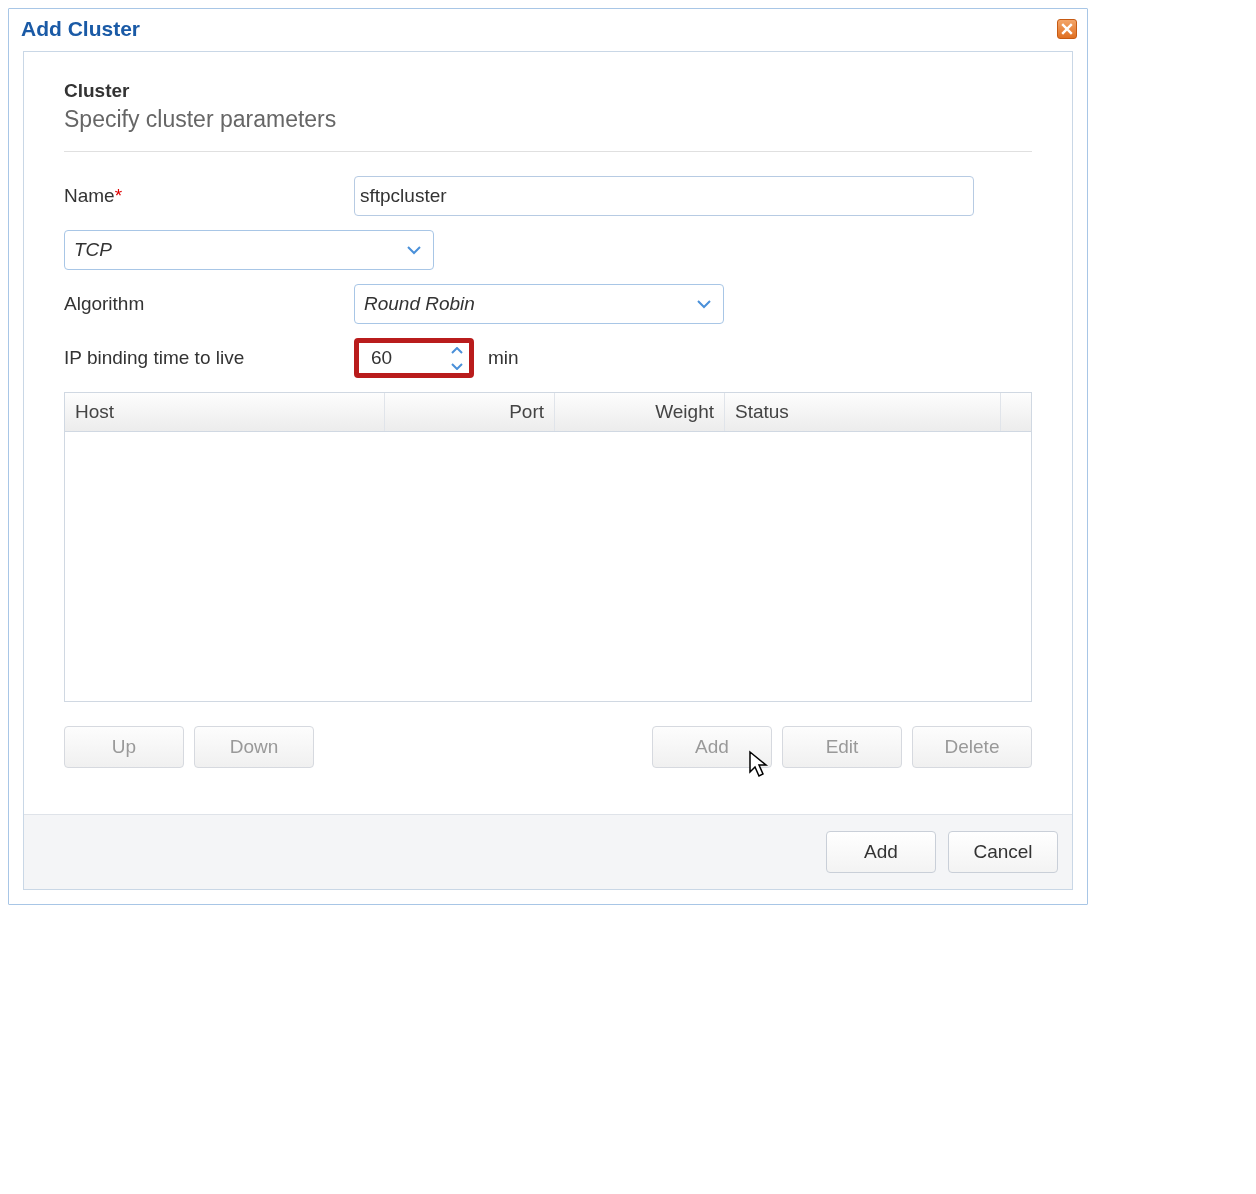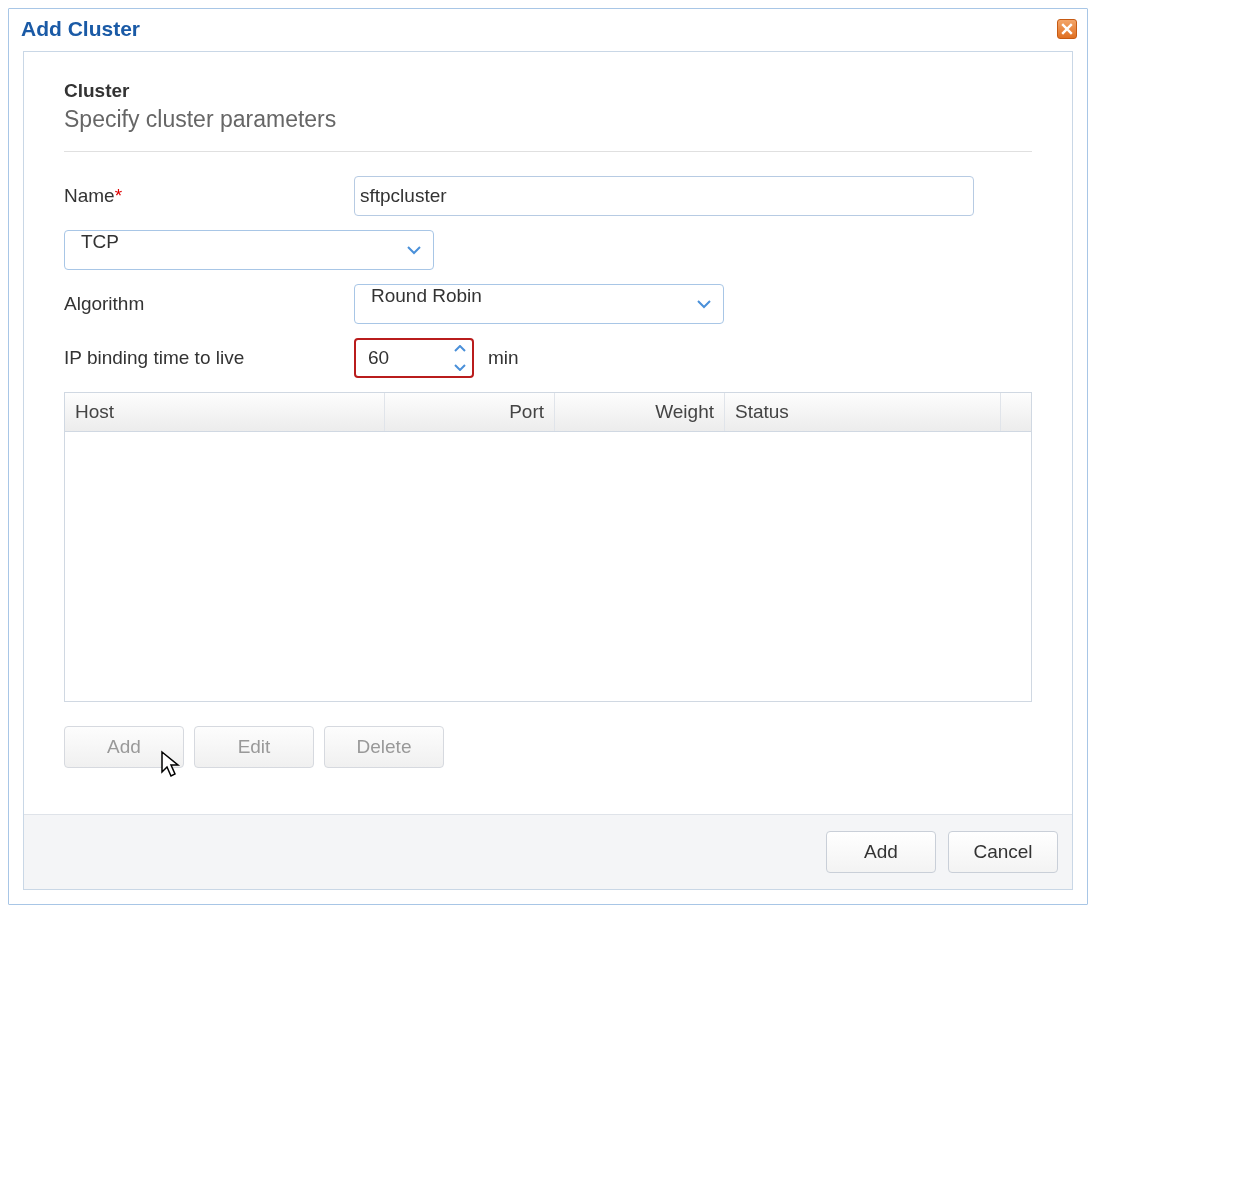--- a/index.html
+++ b/index.html
@@ -83,43 +83,45 @@
   border: 1px solid #b7cbe3;
   border-radius: 4px;
   color: #333;
 }
 .select-wrap {
   width: 370px;
   height: 40px;
   border: 1px solid #a8c6e6;
   border-radius: 4px;
   display: flex;
-  padding: 0 8px 0 16px;
+  align-items: center;
+  padding: 0 8px 0 9px;
   background: #fff;
   cursor: pointer;
+  font-style: italic;
 }
 .select-value {
   flex: 1;
   font-size: 19px;
   color: #333;
 }
 .chevron {
   width: 22px;
   display: flex;
   align-items: center;
   justify-content: center;
 }
 .spinner-wrap {
   display: flex;
   align-items: center;
 }
 .spinner {
   width: 120px;
   height: 40px;
-  border: 2px solid #b91c1c;
+  border: 5px solid #b91c1c;
   border-radius: 4px;
   display: flex;
   align-items: stretch;
   overflow: hidden;
 }
 .spinner-value {
   flex: 1;
   padding: 6px 12px;
   font-size: 19px;
   color: #333;
@@ -301,20 +303,24 @@
         <div class="thead">
           <div class="th col-host">Host</div>
           <div class="th col-port">Port</div>
           <div class="th col-weight">Weight</div>
           <div class="th col-status">Status</div>
           <div class="th col-spacer"></div>
         </div>
       </div>
 
       <div class="row-buttons" style="position:relative;">
+        <div class="btn-group">
+          <button class="btn">Up</button>
+          <button class="btn">Down</button>
+        </div>
         <div class="btn-group" style="position:relative;">
           <button class="btn">Add</button>
           <button class="btn">Edit</button>
           <button class="btn">Delete</button>
           <svg class="cursor-img" style="left:96px; top:24px;" width="22" height="30" viewBox="0 0 22 30">
             <path d="M2 2 L2 22 L7 17 L11 26 L15 24 L11 15 L18 15 Z" fill="#fff" stroke="#000" stroke-width="1.5"></path>
           </svg>
         </div>
       </div>
 

